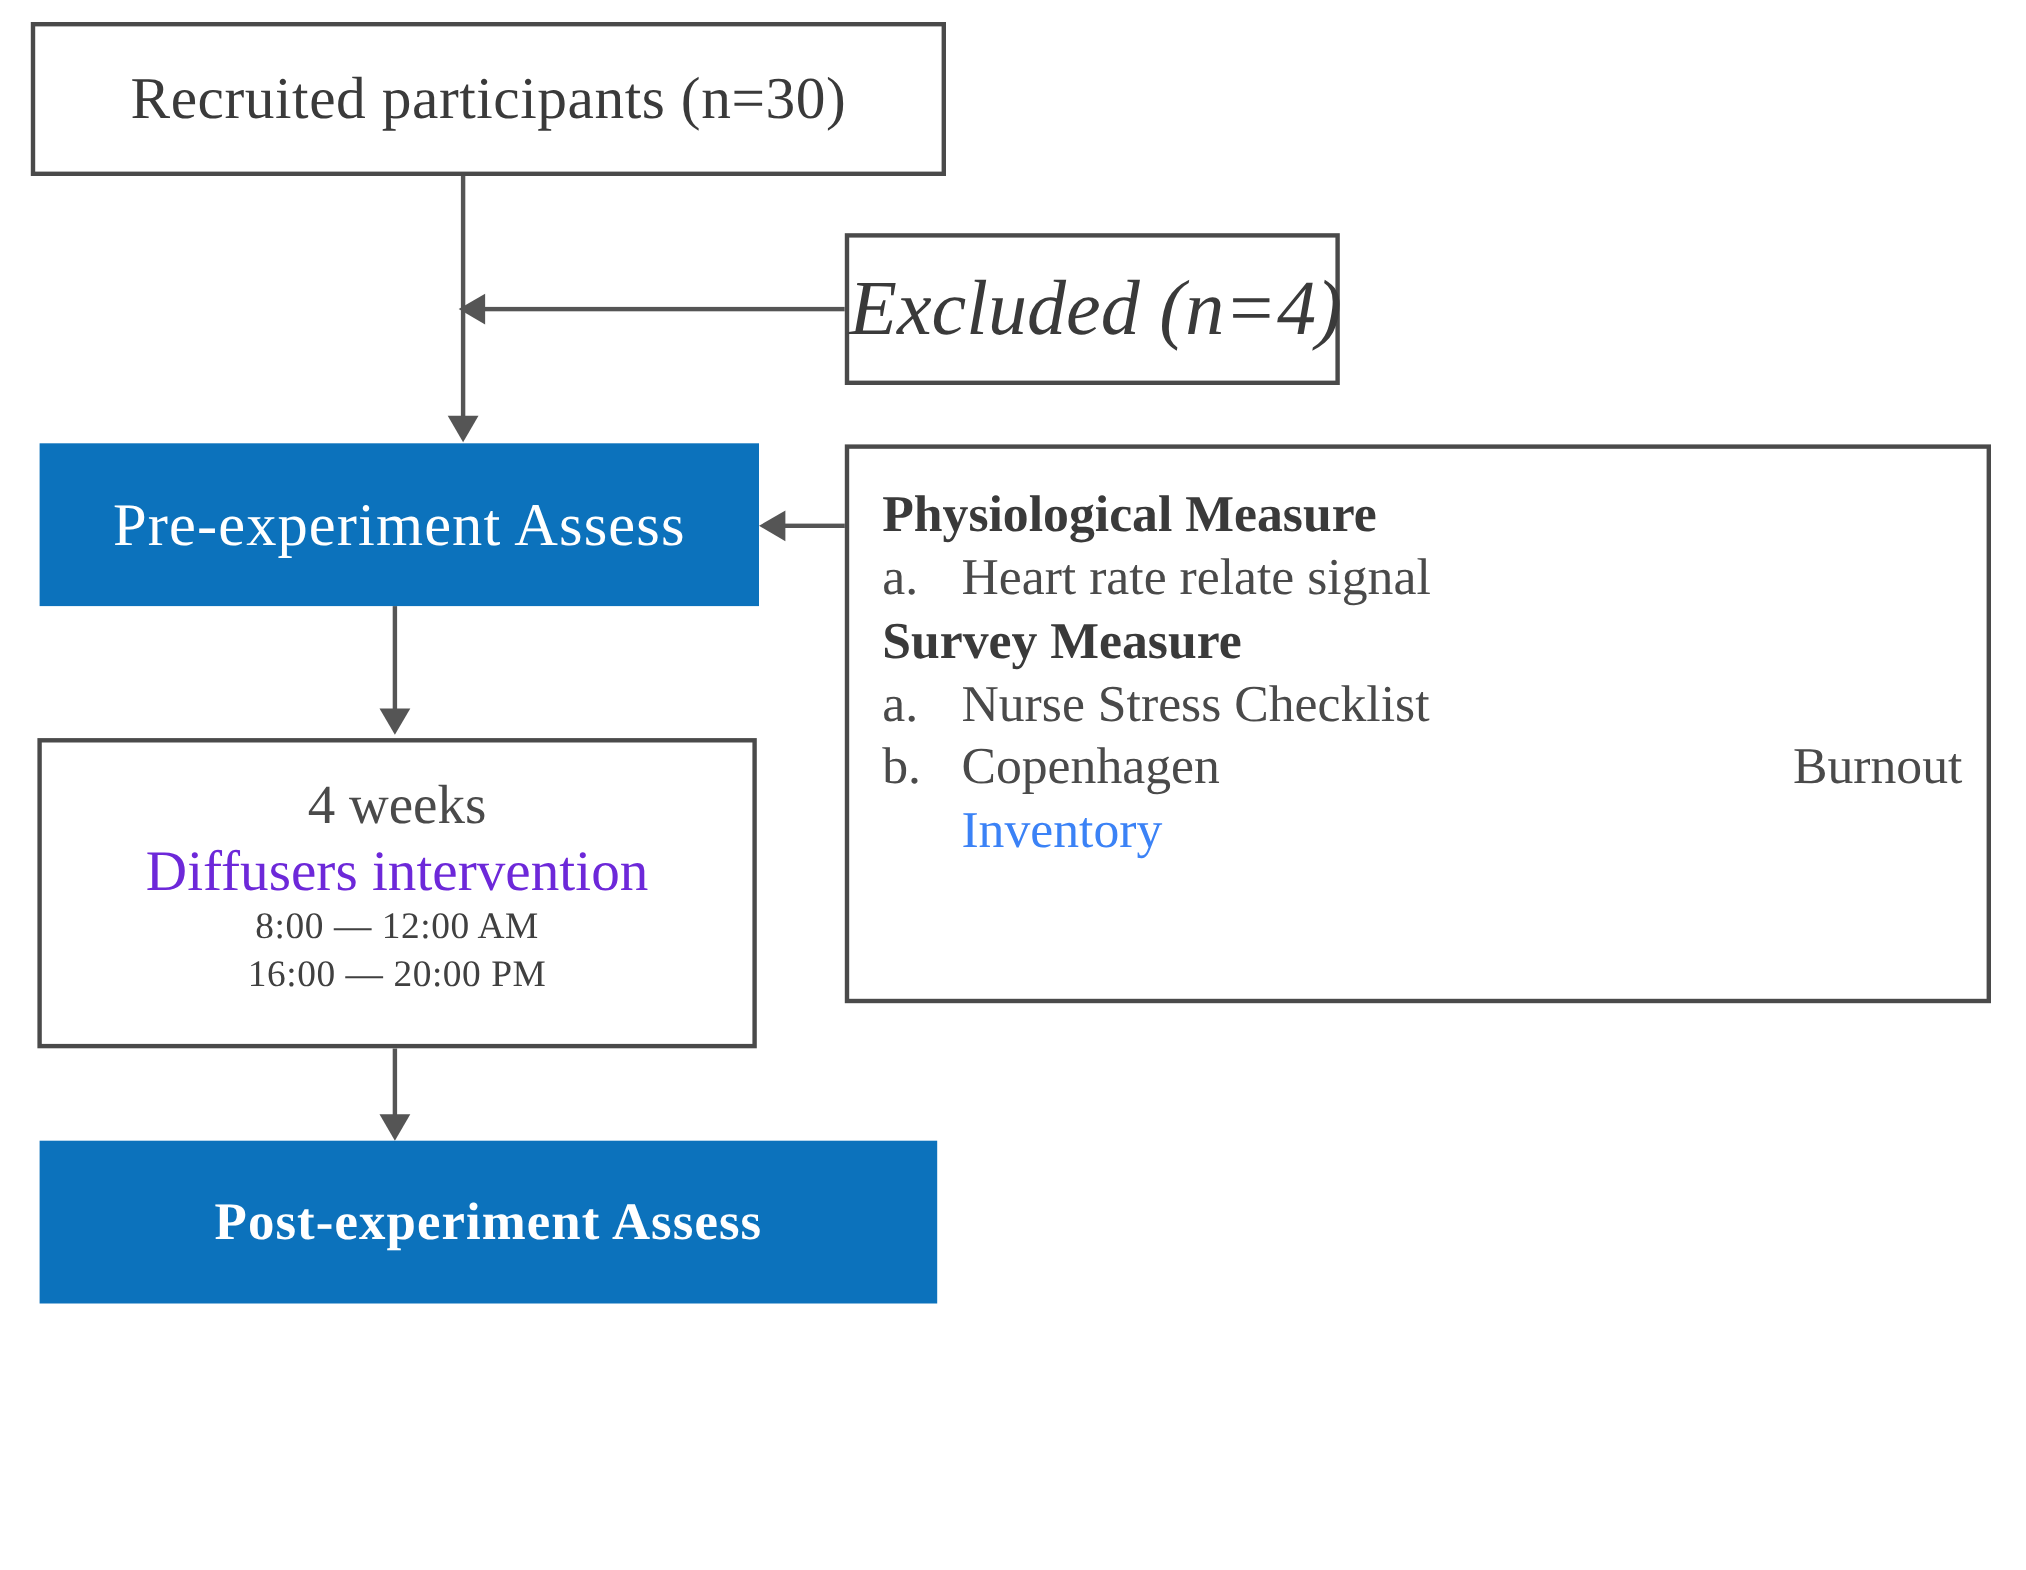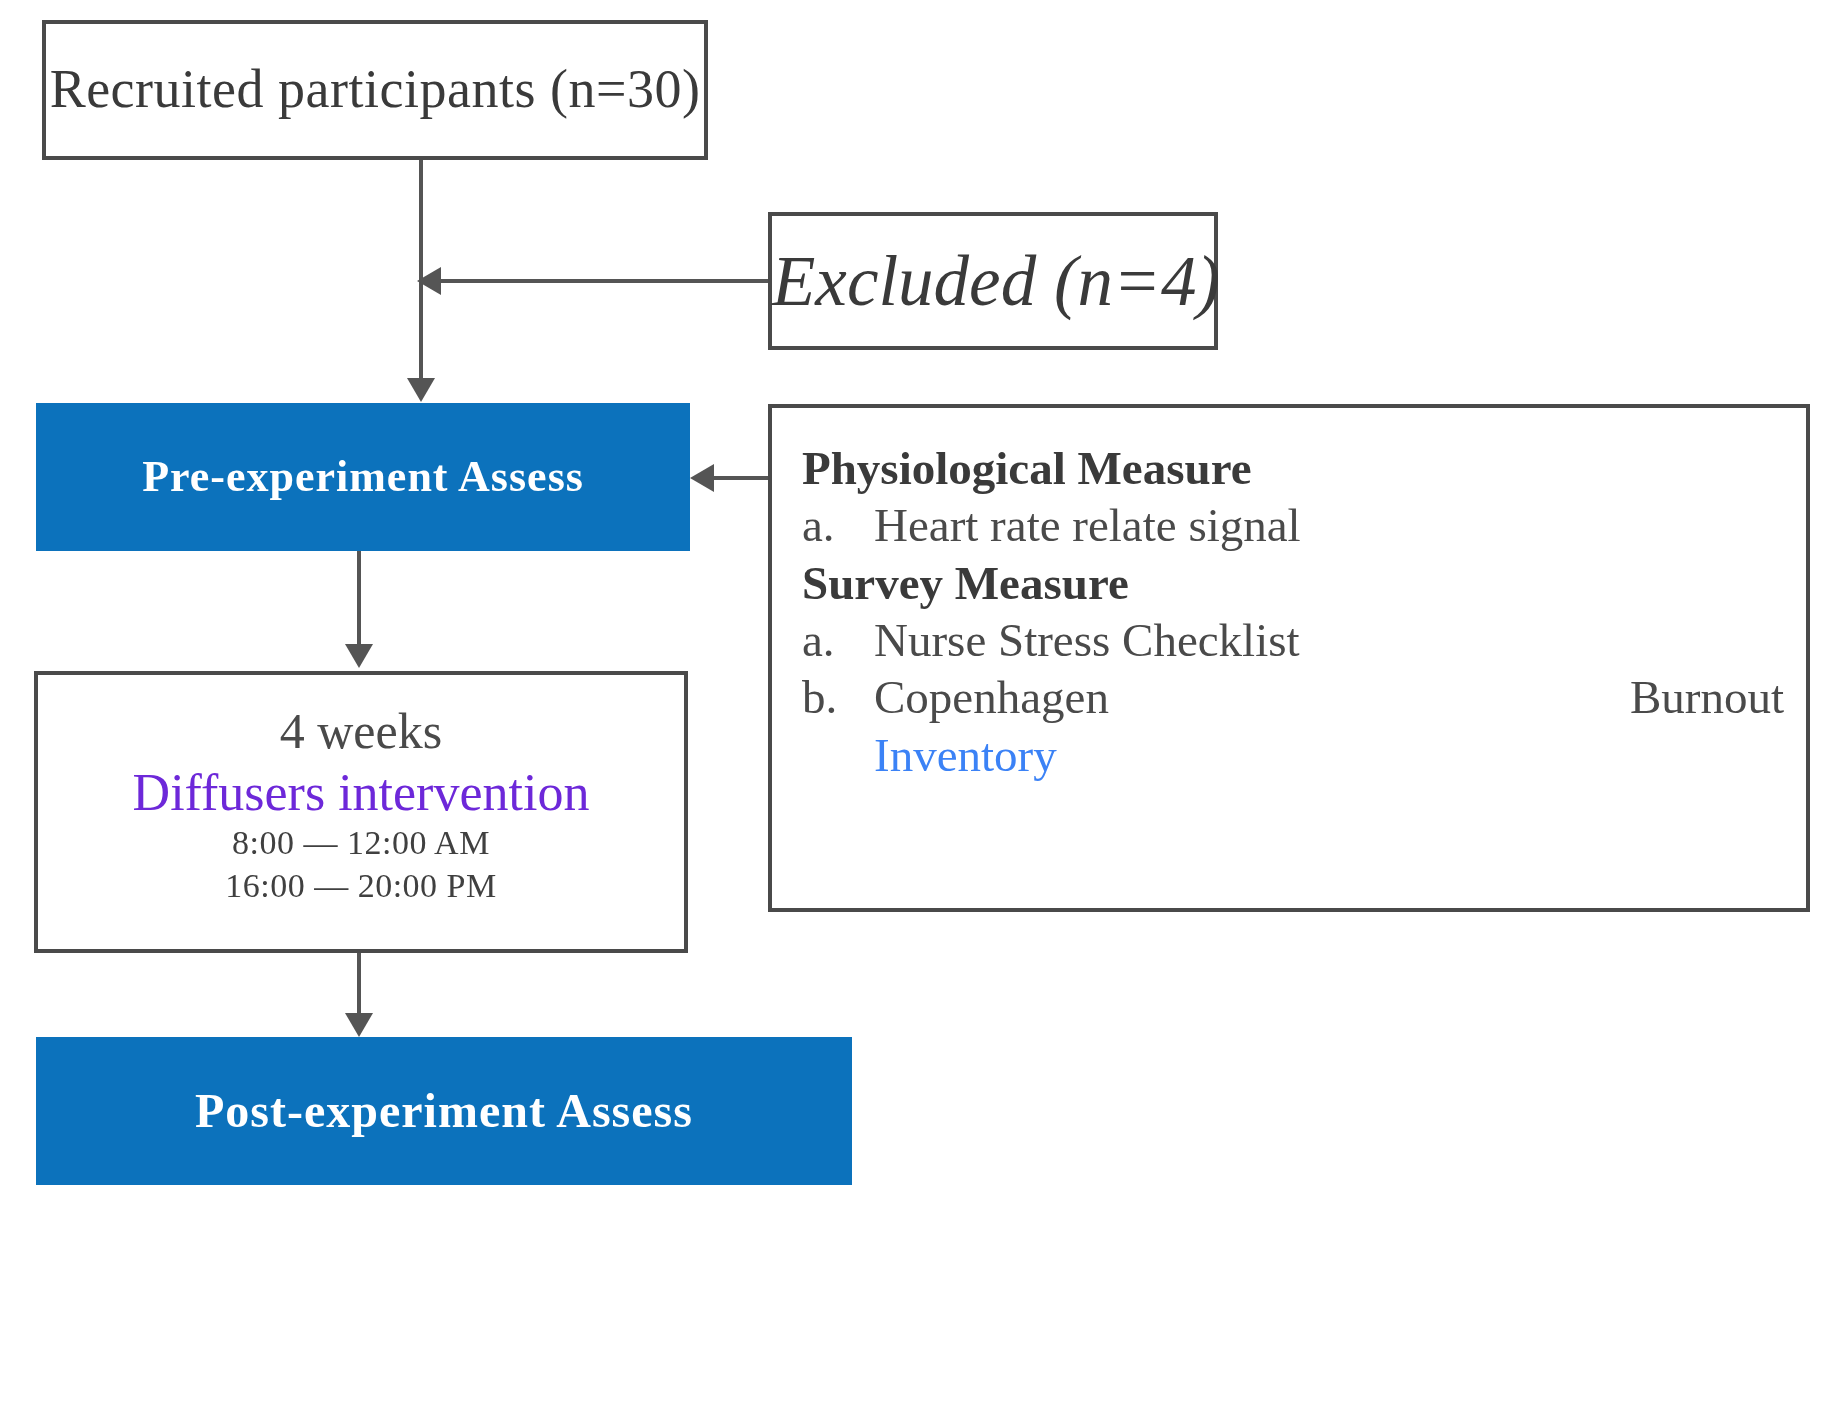--- a/index.html
+++ b/index.html
@@ -37,23 +37,23 @@
   }
 
   .node-text {
     text-align: center;
     line-height: 1.1;
     white-space: nowrap;
   }
 
   
   #recruited-box {
-    left: 42px;
+    left: 28px;
     top: 20px;
-    width: 666px;
+    width: 832px;
     height: 140px;
   }
   #recruited-box .node-text {
     font-size: 54px;
     letter-spacing: 0.5px;
   }
 
   #excluded-box {
     left: 768px;
     top: 212px;
@@ -65,22 +65,22 @@
     font-style: italic;
   }
 
   #pre-assess-box {
     left: 36px;
     top: 403px;
     width: 654px;
     height: 148px;
   }
   #pre-assess-box .node-text {
-    font-size: 44px;
-    font-weight: bold;
+    font-size: 55px;
+    font-weight: normal;
     letter-spacing: 1px;
   }
 
   #post-assess-box {
     left: 36px;
     top: 1037px;
     width: 816px;
     height: 148px;
     font-family: Liberation Serif, serif;
   }

